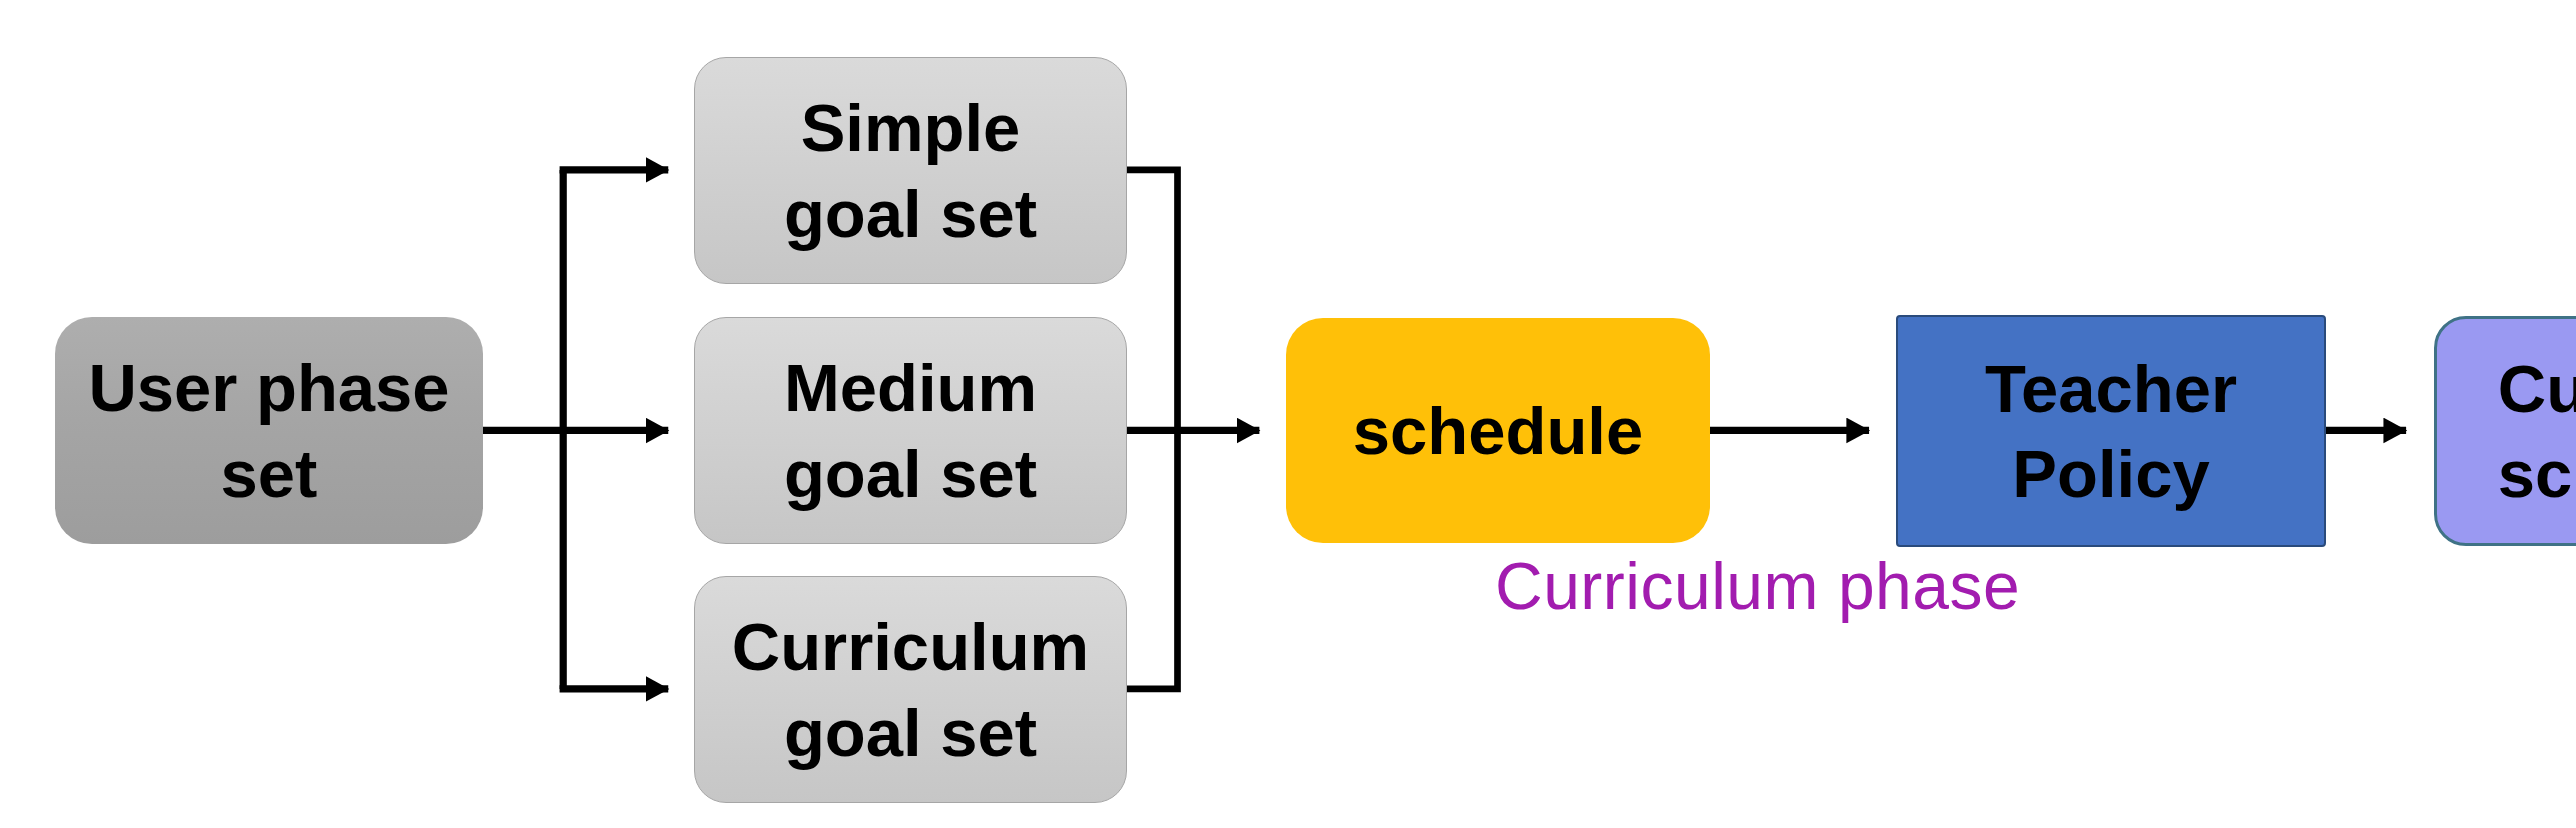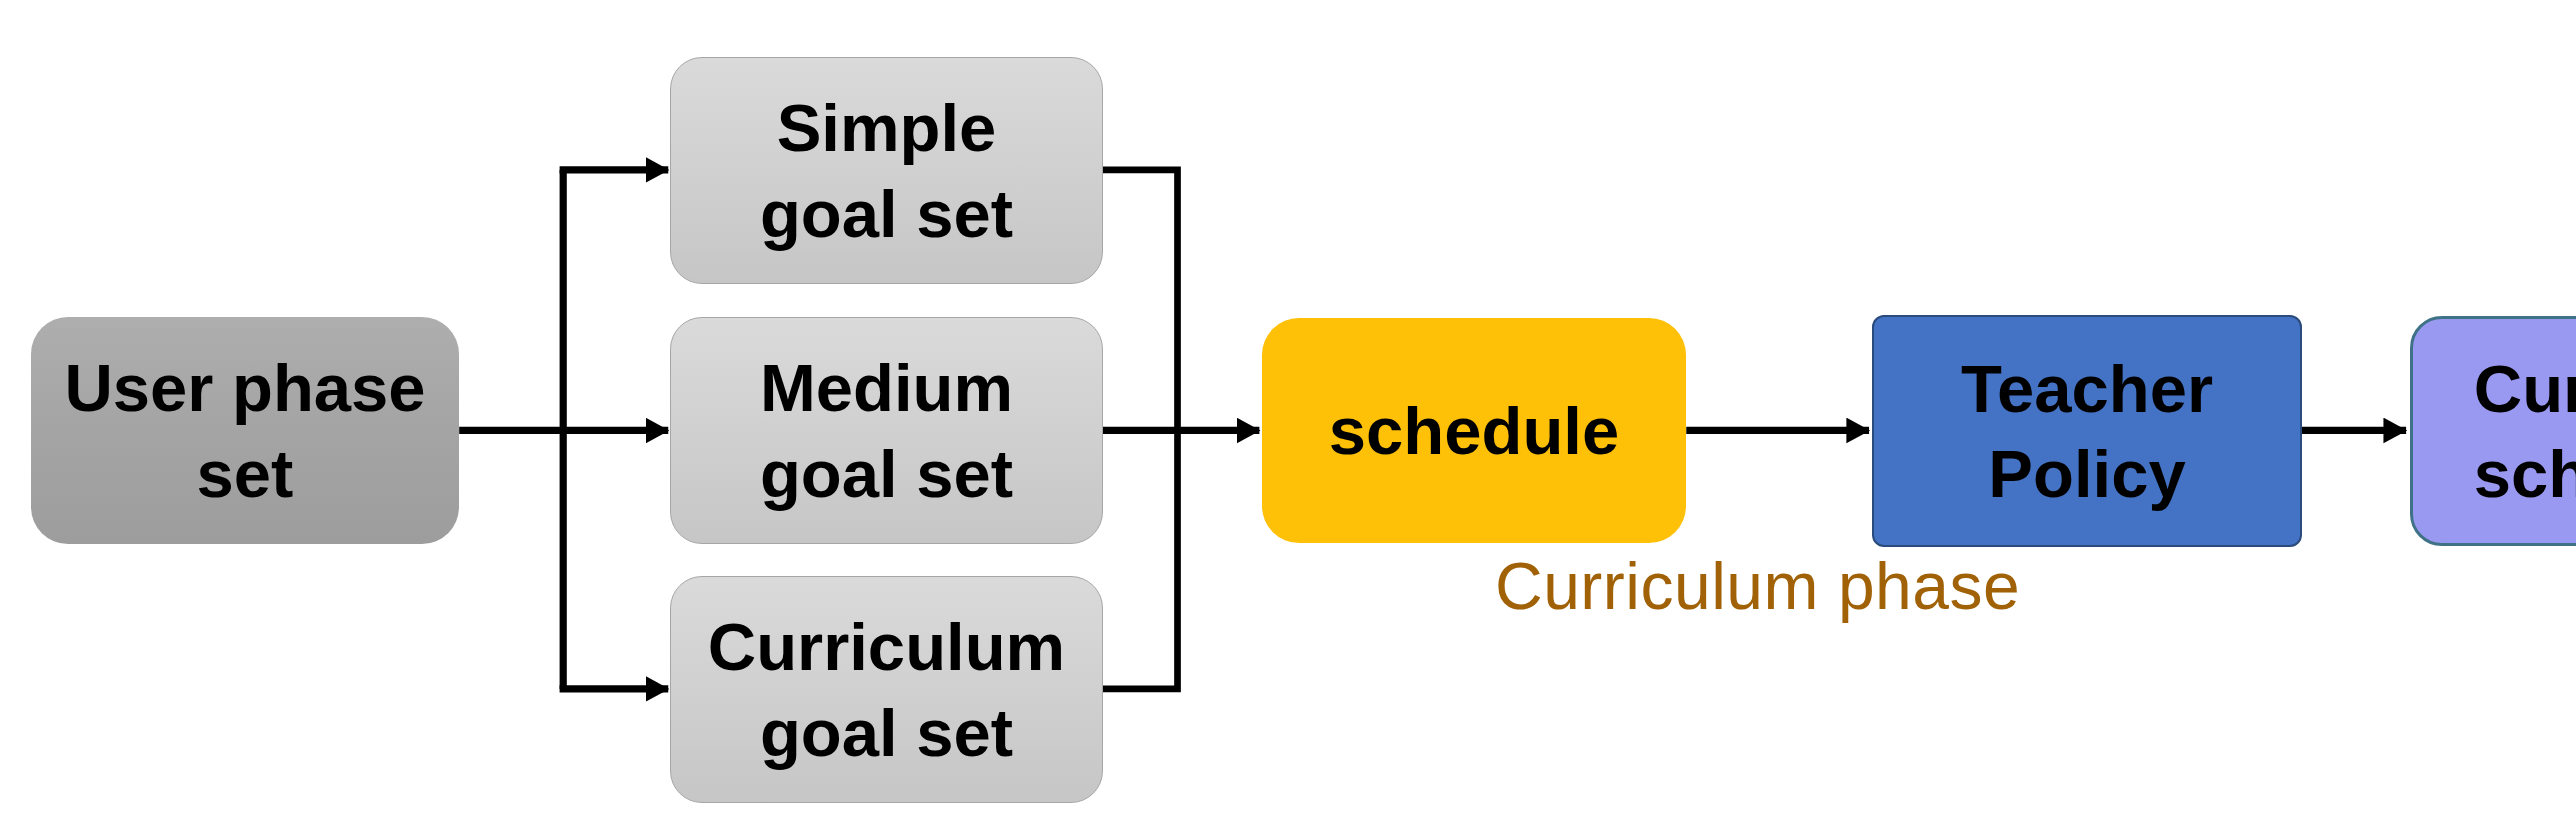--- a/index.html
+++ b/index.html
@@ -25,20 +25,21 @@
     position: absolute;
     display: flex;
     align-items: center;
     justify-content: center;
     text-align: center;
     font-weight: bold;
     font-size: 67px;
     line-height: 1.27;
     color: #000000;
     box-sizing: border-box;
+    margin-left: 24px;
   }
   .node .lbl { display: block; }
   .node-user {
     left: 31px; top: 317px; width: 428px; height: 227px;
     background: linear-gradient(180deg, #aeaeae 0%, #a5a5a5 45%, #9d9d9d 100%);
     border-radius: 37px;
   }
   .node-goalset {
     left: 670px; width: 433px; height: 227px;
     background: linear-gradient(180deg, #dadada 0%, #cfcfcf 55%, #c6c6c6 100%);
@@ -50,35 +51,35 @@
   .node-difficult { top: 576px; }
   .node-mastery {
     left: 1262px; top: 318px; width: 424px; height: 225px;
     background: #ffc008;
     border-radius: 37px;
   }
   .node-teacher {
     left: 1872px; top: 315px; width: 430px; height: 232px;
     background: #4472c4;
     border: 2.6px solid #2a4b7c;
-    border-radius: 12px;
+    border-radius: 4px;
   }
   .node-schedule {
     left: 2410px; top: 316px; width: 485px; height: 230px;
     background: #9a99f2;
     border: 3.1px solid #3f7286;
     border-radius: 32px;
   }
   .caption {
     position: absolute;
     left: 1495px; top: 550px;
     font-size: 66px;
     font-weight: normal;
     line-height: 1.1;
-    color: #a16207;
+    color: #a21caf;
     white-space: nowrap;
     letter-spacing: 0.5px;
   }
 </style>
 </head>
 <body>
 
 <div id="canvas">
 
   <svg id="connectors" viewBox="0 0 5708 1608" xmlns="http://www.w3.org/2000/svg">

